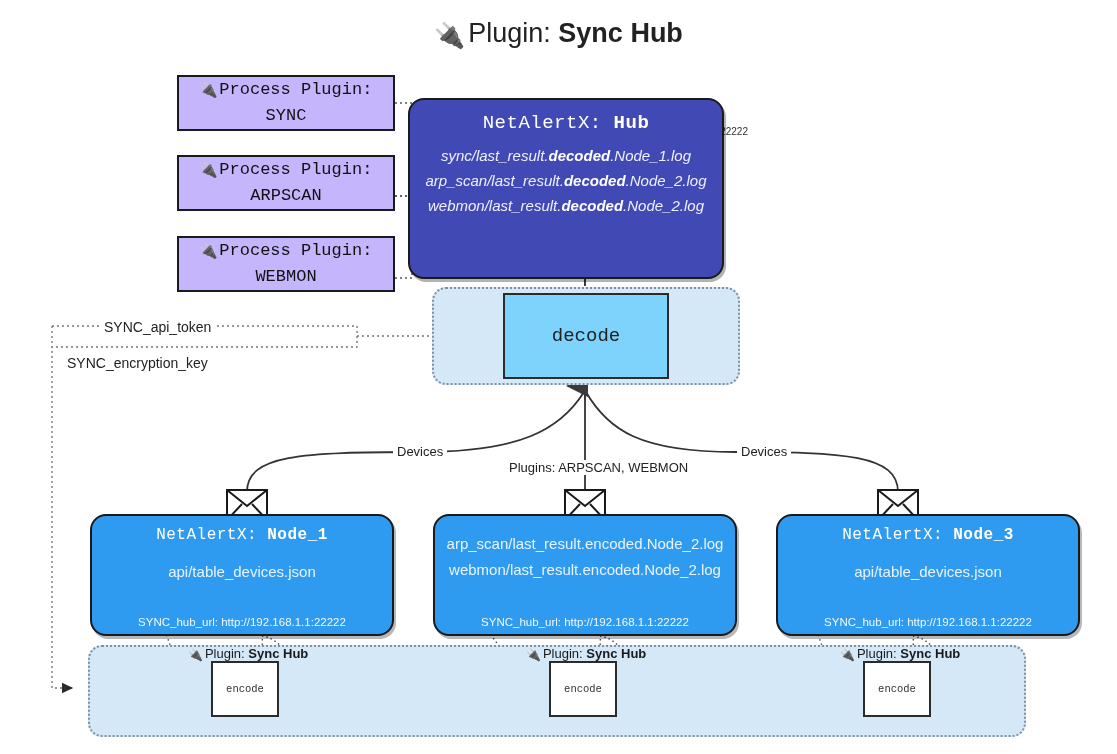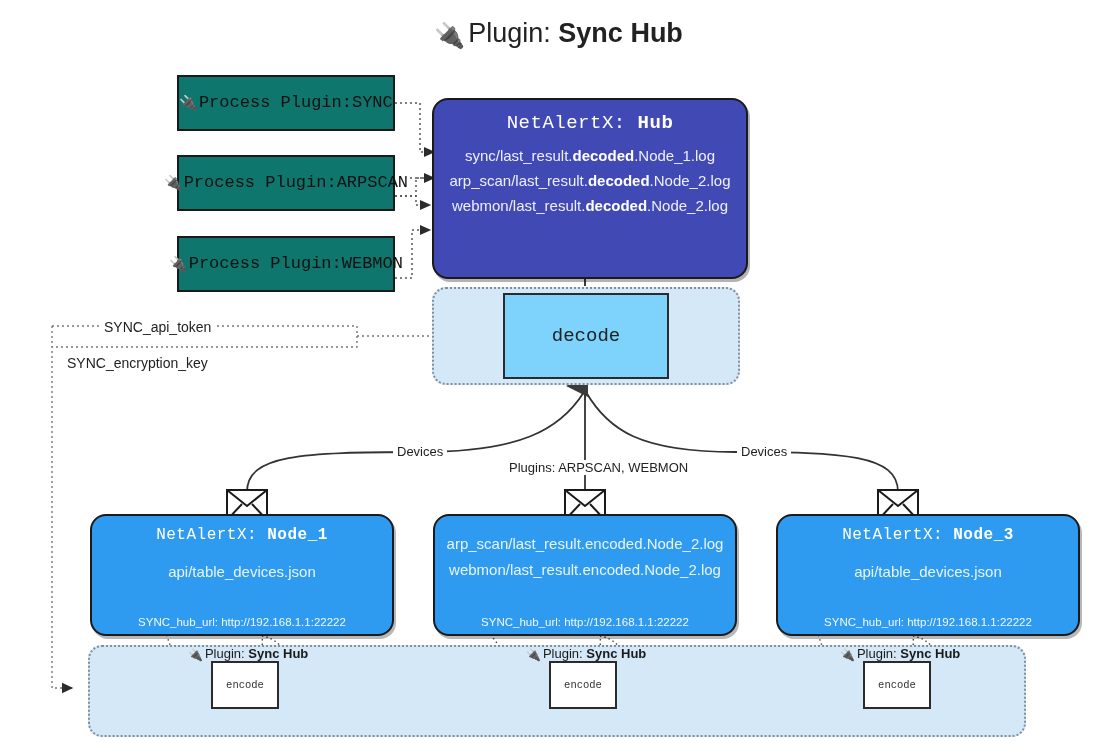--- a/index.html
+++ b/index.html
@@ -11,41 +11,41 @@
   
   .title{position:absolute;left:0;top:16px;width:1117px;text-align:center;
          font-size:27px;line-height:34px;color:#222;white-space:nowrap;}
   .title .plug{font-size:25px;vertical-align:-2px;margin-right:3px;}
   .title b{font-weight:bold;}
 
   .hub-url{position:absolute;left:432px;top:78px;width:316px;text-align:right;
            font-size:10px;color:#333;margin-top:48px;}
 
   
-  .pbox{position:absolute;width:218px;height:56px;background:#0f766e;
+  .pbox{position:absolute;width:218px;height:56px;background:#c4b5fd;
         border:2px solid #1a1a1a;box-sizing:border-box;
         font-family:"Liberation Mono","DejaVu Sans Mono",monospace;
         font-size:17px;line-height:26px;color:#111;
-        display:flex;flex-direction:row;align-items:center;justify-content:center;}
+        display:flex;flex-direction:column;align-items:center;justify-content:center;}
   .pbox .l1{white-space:nowrap;}
   .pbox .l1 .plug{font-family:"DejaVu Sans",sans-serif;font-size:15px;margin-right:1px;vertical-align:-1px;}
   .pbox .l2{white-space:nowrap;}
   #pbox0{left:177px;top:75px;}
   #pbox1{left:177px;top:155px;}
   #pbox2{left:177px;top:236px;}
 
   
-  .hub{position:absolute;left:432px;top:98px;width:316px;height:181px;
+  .hub{position:absolute;left:408px;top:98px;width:316px;height:181px;
        background:#4049b4;border:2px solid #1a1a1a;border-radius:16px;
        box-sizing:border-box;box-shadow:2px 3px 0 rgba(0,0,0,0.30);}
   .hub .htitle{margin-top:12px;text-align:center;color:#fff;
        font-family:"Liberation Mono","DejaVu Sans Mono",monospace;
        font-size:19px;letter-spacing:.5px;}
   .hub .htitle b{font-weight:bold;}
-  .hub .logs{margin-top:9px;}
+  .hub .logs{margin-top:9px;font-style:italic;}
   .hub .logline{color:#eef0ff;font-size:15px;line-height:25px;text-align:center;
        white-space:nowrap;}
   .hub .logline b{font-weight:bold;color:#ffffff;}
 
   
   .decode-wrap{position:absolute;left:432px;top:287px;width:308px;height:98px;
        background:#d4e8f8;border:2px dotted #7f8fa0;border-radius:14px;box-sizing:border-box;}
   .decode-box{position:absolute;left:503px;top:293px;width:166px;height:86px;
        background:#7dd3fc;border:2px solid #2b2b2b;box-sizing:border-box;
        display:flex;align-items:center;justify-content:center;
@@ -72,21 +72,21 @@
 
   
   .env{position:absolute;width:42px;height:32px;}
 
   
   .plugin-band{position:absolute;left:88px;top:645px;width:938px;height:92px;
        background:#d4e8f8;border:2px dotted #7f8fa0;border-radius:14px;box-sizing:border-box;}
   .plugin-cap{position:absolute;font-size:13px;color:#1a1a1a;white-space:nowrap;}
   .plugin-cap .plug{font-size:12px;margin-right:2px;vertical-align:-1px;}
   .plugin-cap b{font-weight:bold;}
-  .encode-box{position:absolute;width:68px;height:48px;background:#fff;
+  .encode-box{position:absolute;width:68px;height:56px;background:#fff;
        border:2px solid #2b2b2b;box-sizing:border-box;display:flex;
        align-items:center;justify-content:center;
        font-family:"Liberation Mono","DejaVu Sans Mono",monospace;font-size:10.5px;color:#333;}
 
   
   .setlabel{position:absolute;font-size:14px;color:#222;background:#fff;padding:0 4px;white-space:nowrap;text-align:center;}
 </style>
 </head>
 <body>
 

